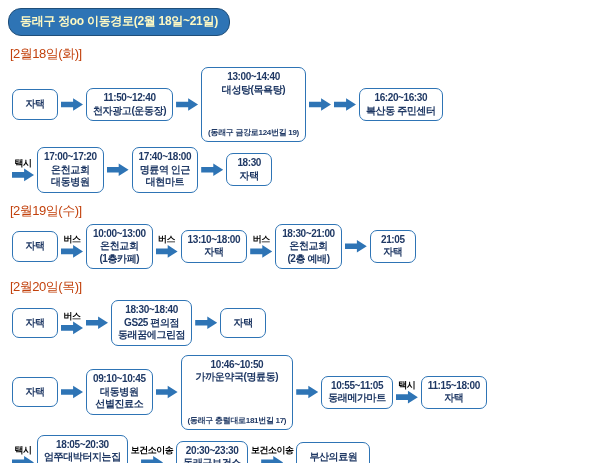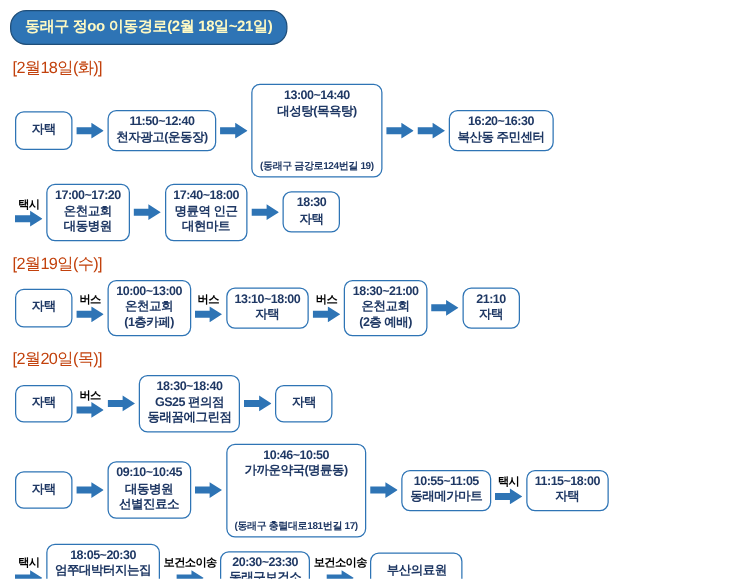--- a/index.html
+++ b/index.html
@@ -180,21 +180,21 @@
       <div class="node">
         <div class="ln">18:30~21:00</div>
         <div class="ln">온천교회</div>
         <div class="ln">(2층 예배)</div>
       </div>
       <div class="arrowc">
         <div class="arrow-label"></div>
         <div class="arrow-glyph"></div>
       </div>
       <div class="node">
-        <div class="ln">21:10</div>
+        <div class="ln">21:05</div>
         <div class="ln">자택</div>
       </div>
     </div>
   </div>
 
   
   <div class="section">
     <div class="day-header">[2월20일(목)]</div>
 
     <div class="flow-row">

